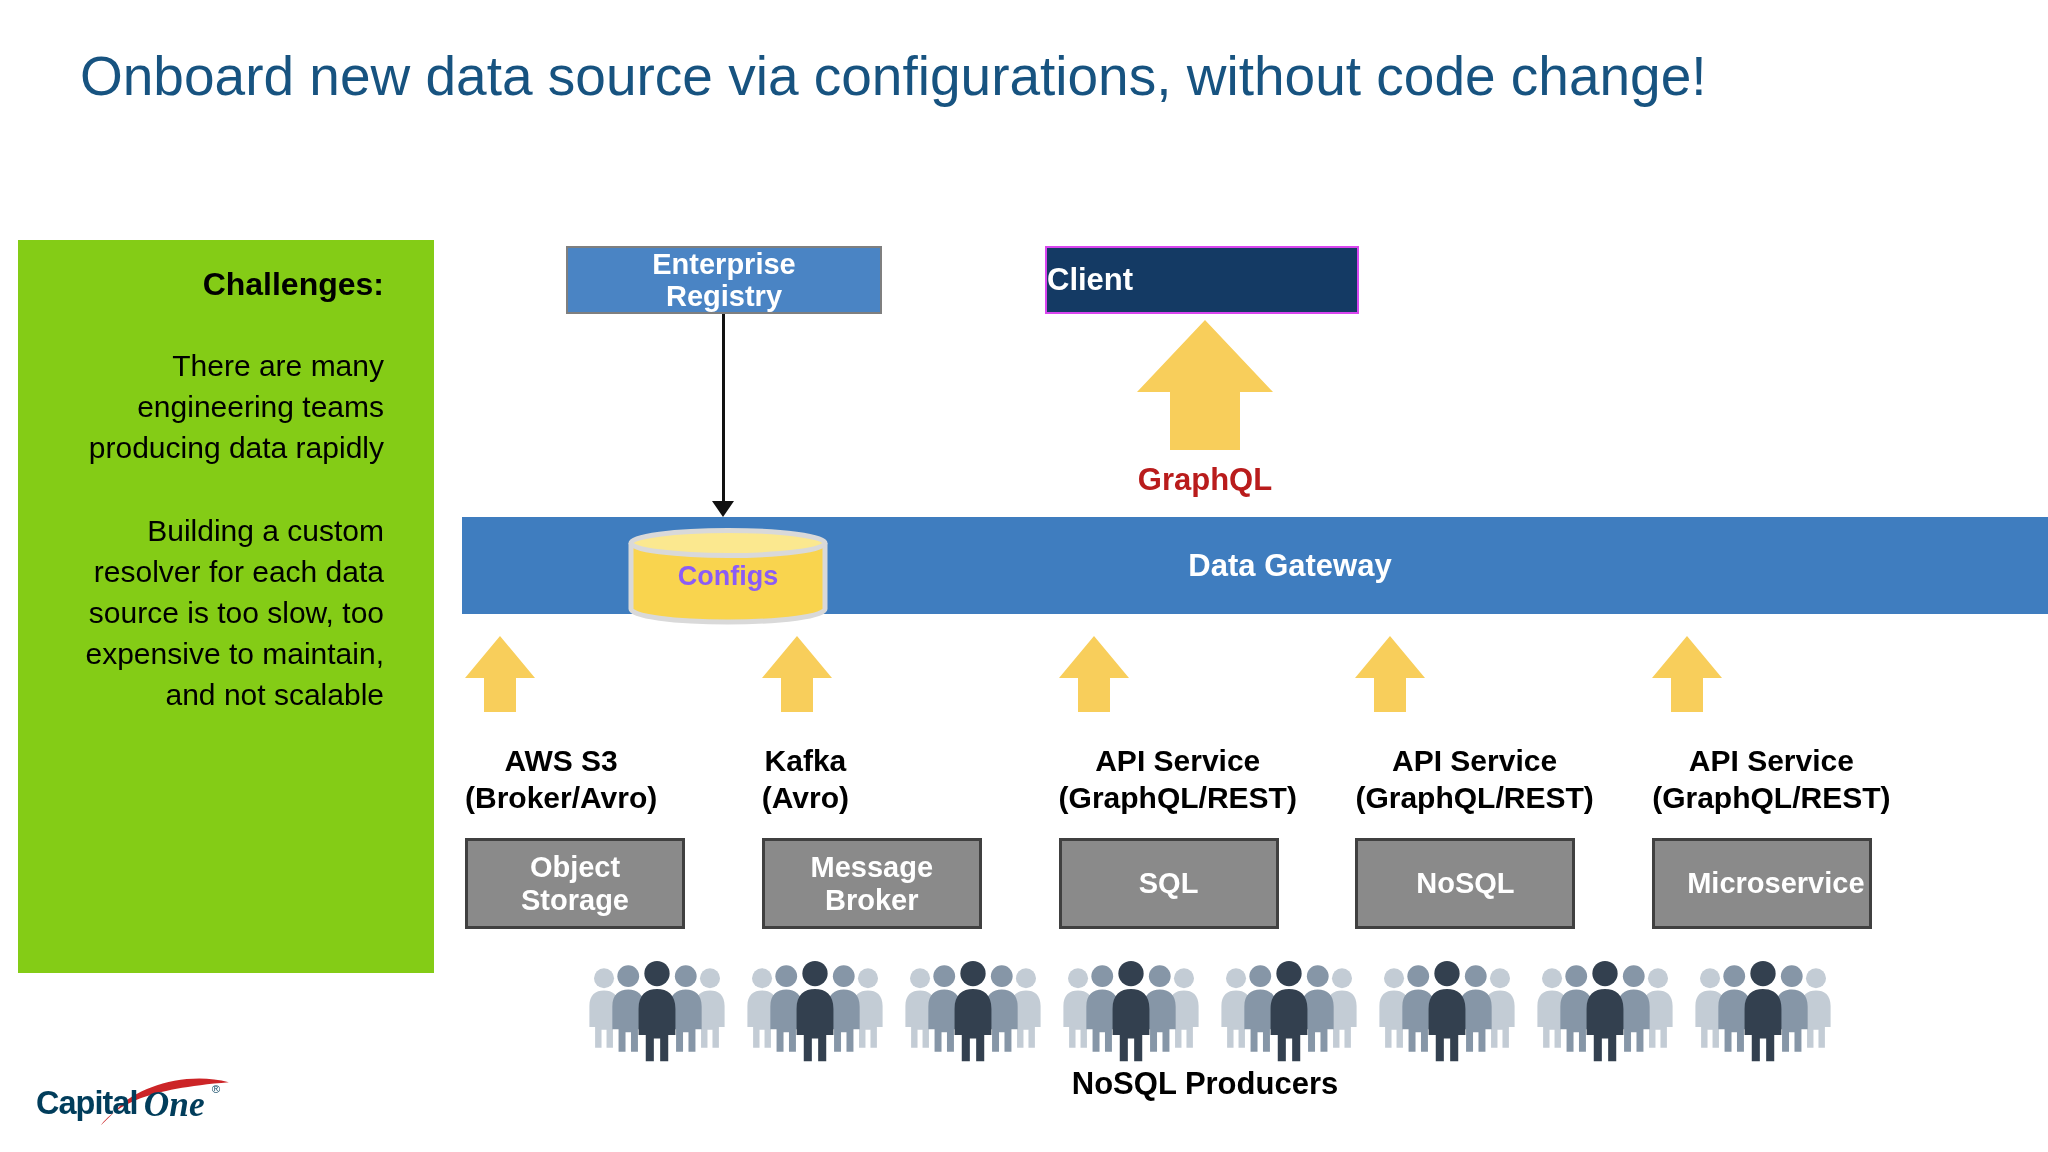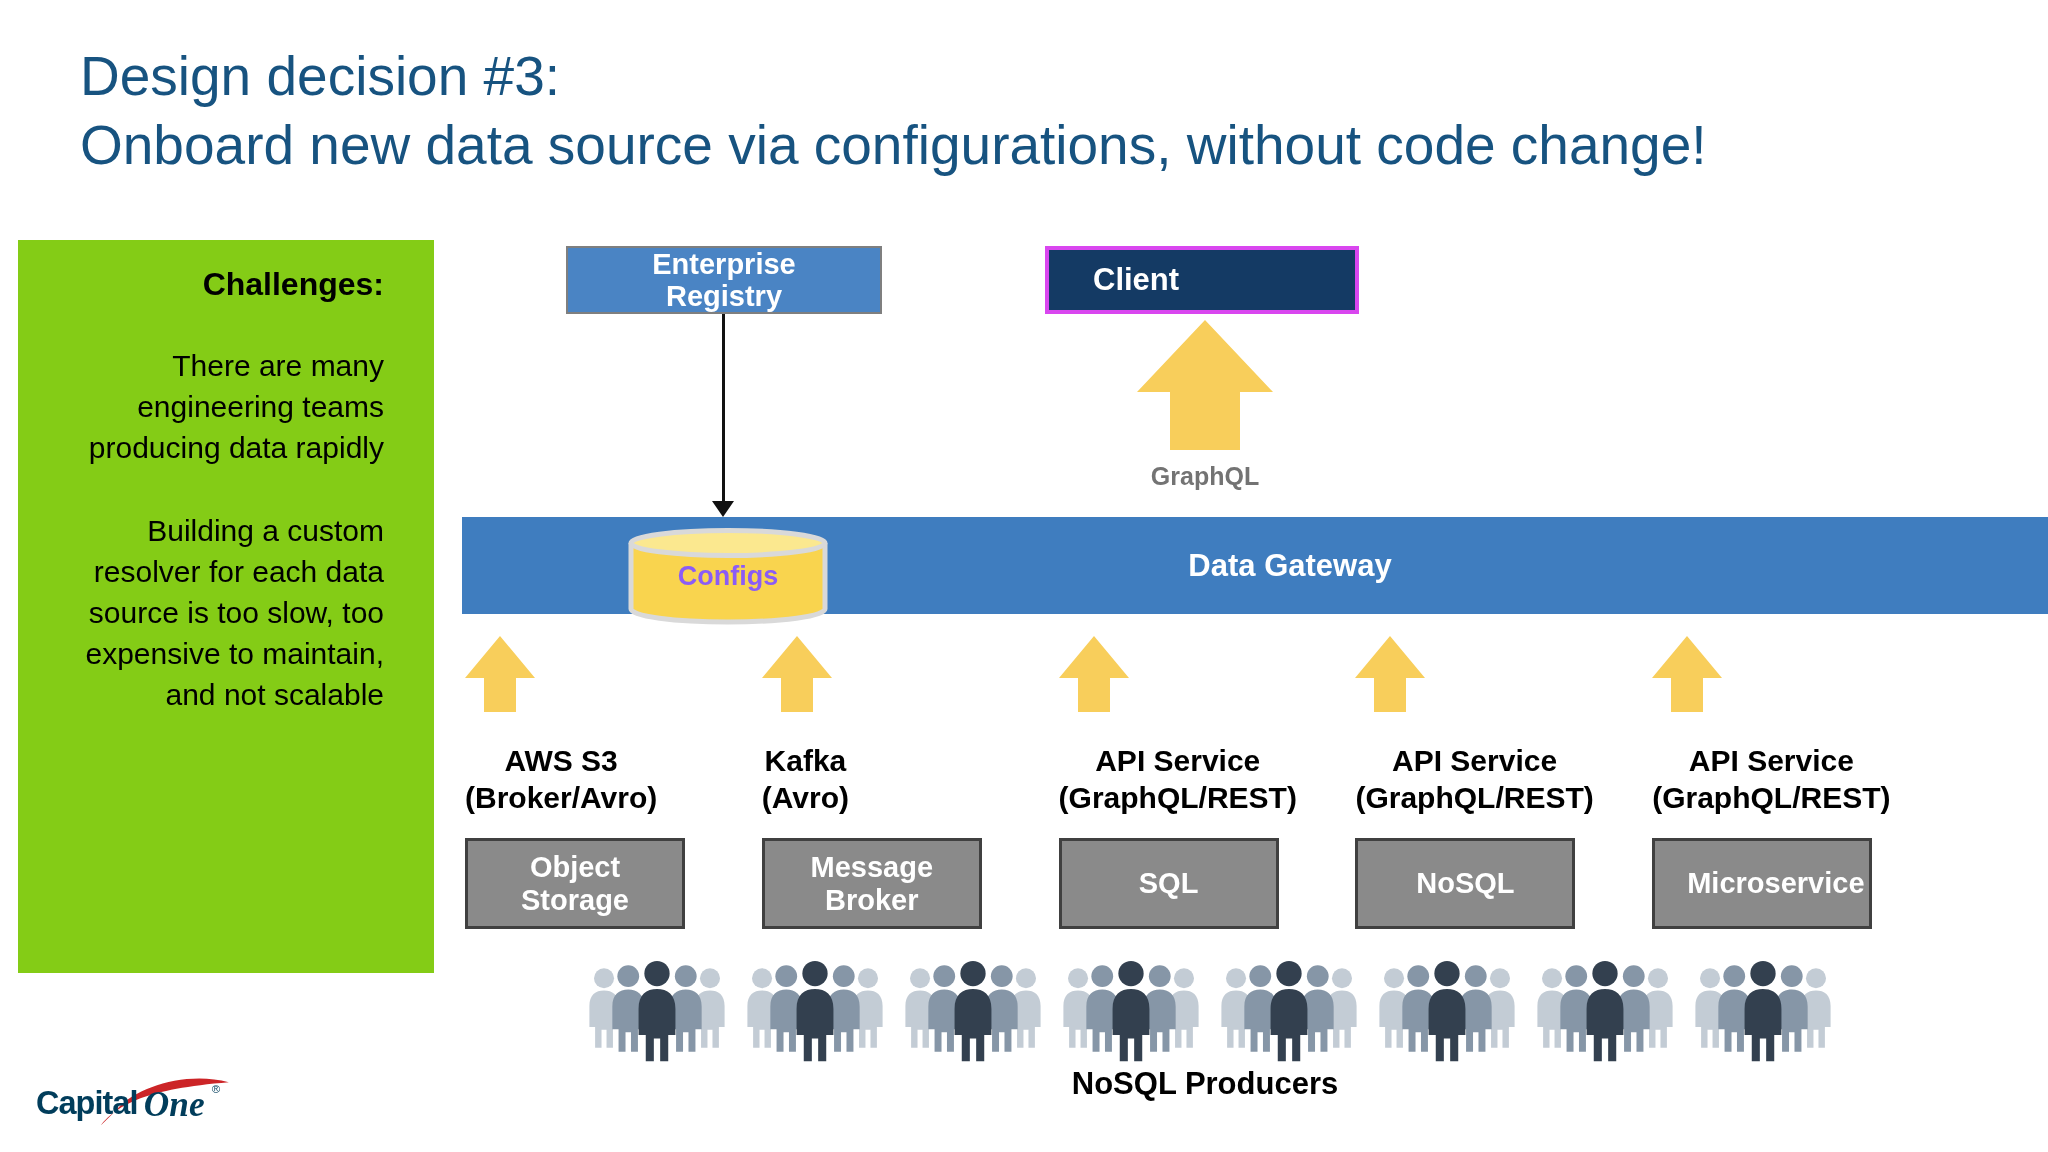--- a/index.html
+++ b/index.html
@@ -15,31 +15,31 @@
          padding:26px 50px 20px 26px;color:#111;text-align:right;}
   .panel h2{margin:0 0 42px 0;font-size:32px;font-weight:bold;color:#000;}
   .panel p{margin:0 0 42px 0;font-size:30px;line-height:41px;color:#000;}
 
   
   .node{box-sizing:border-box;display:flex;align-items:center;
         text-align:center;color:#fff;font-weight:bold;}
   .registry{left:566px;top:246px;width:316px;height:68px;background:#4A84C4;border:2px solid #7F7F7F;
             font-size:29px;line-height:32px;}
   .registry span{display:block;width:190px;margin:0 auto;}
-  .client{left:1045px;top:246px;width:314px;height:68px;background:#143A64;border:4px solid #d946ef;
-          font-size:31px;padding-left:44px;}
+  .client{left:1045px;top:246px;width:314px;height:68px;background:#143A64;border:2px solid #d946ef;
+          font-size:31px;}
 
   
   .conn-line{left:722px;top:314px;width:3px;height:188px;background:#111;}
   .conn-head{left:712px;top:501px;width:0;height:0;border-left:11px solid transparent;
              border-right:11px solid transparent;border-top:16px solid #111;}
 
   
   .graphql-arrow{left:1137px;top:320px;}
-  .graphql-label{left:1055px;top:462px;width:300px;text-align:center;font-size:25px;font-weight:bold;color:#737373;}
+  .graphql-label{left:1055px;top:462px;width:300px;text-align:center;font-size:31px;font-weight:bold;color:#b91c1c;}
 
   
   .gateway{left:462px;top:517px;width:1656px;height:97px;background:#3F7DBF;display:flex;
            align-items:center;justify-content:center;color:#fff;font-size:31px;font-weight:bold;}
 
   
   .cylinder{left:627px;top:528px;width:202px;height:98px;}
   .cylinder .txt{position:absolute;left:0;right:0;top:33px;text-align:center;
                  font-size:27px;font-weight:bold;color:#8b5cf6;}
 
@@ -70,21 +70,20 @@
     <g id="person-shape">
       <circle cx="0" cy="8" r="7.2"></circle>
       <path d="M -10.5,28 C -10.5,20 -6,16.8 0,16.8 C 6,16.8 10.5,20 10.5,28 L 10.5,43 L 6.4,43 L 6.4,58 L 1.8,58 L 1.8,45 L -1.8,45 L -1.8,58 L -6.4,58 L -6.4,43 L -10.5,43 Z"></path>
     </g>
   </defs>
 </svg>
 
 <div class="slide">
 
   <div class="abs title">
-    <div>Design decision #3:</div>
     <div>Onboard new data source via configurations, without code change!</div>
   </div>
 
   <div class="abs panel">
     <h2>Challenges:</h2>
     <p>There are many engineering teams producing data rapidly</p>
     <p>Building a custom resolver for each data source is too slow, too expensive to maintain, and not scalable</p>
   </div>
 
   <div class="abs node registry">

